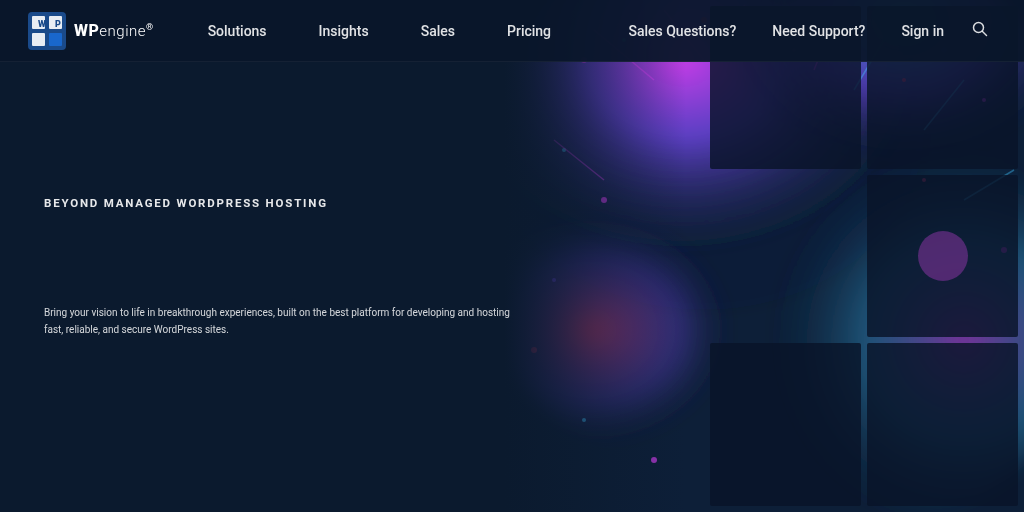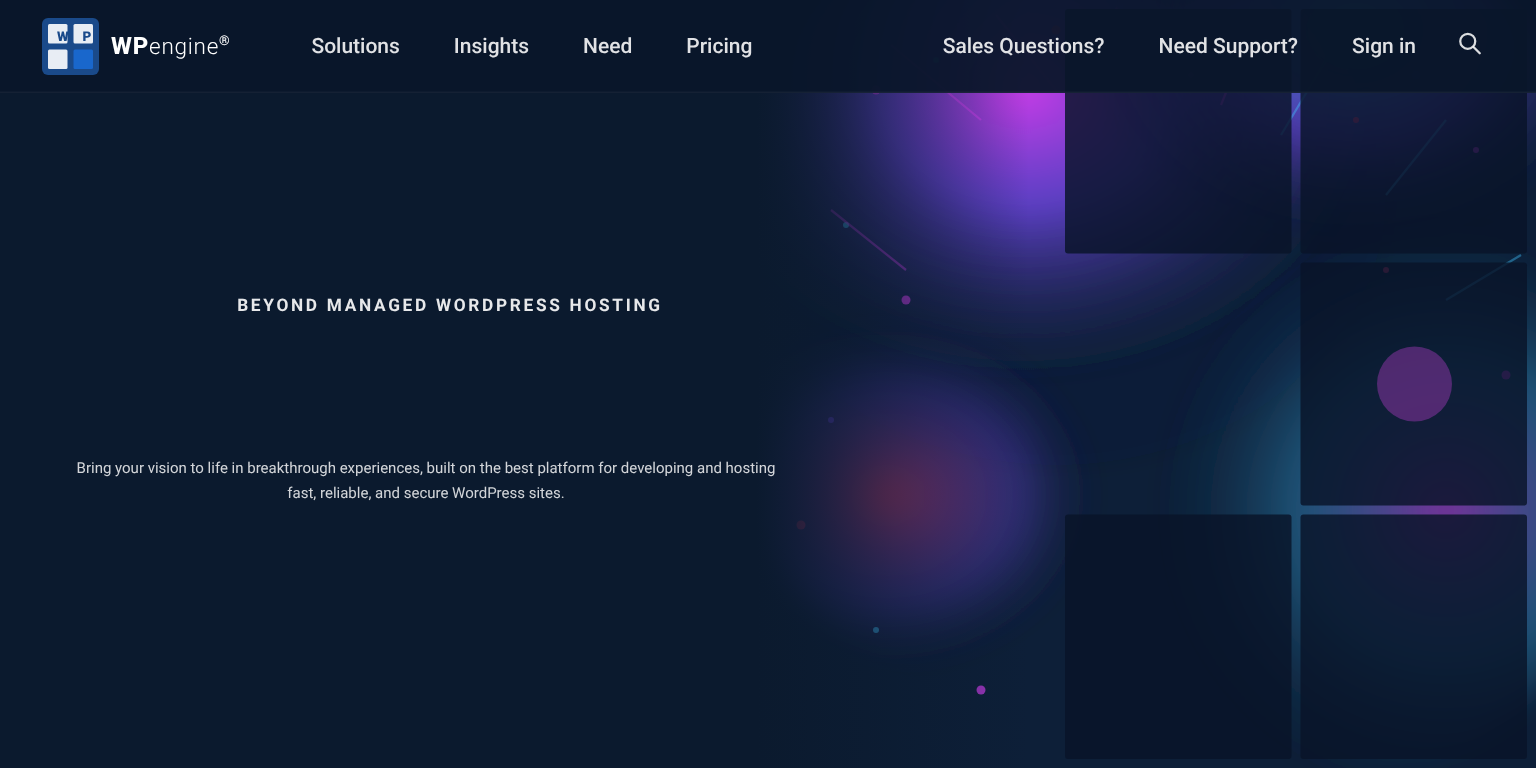--- a/index.html
+++ b/index.html
@@ -98,21 +98,21 @@
     }
 
     .logo-text span {
       font-weight: 300;
       margin-top: 44px;
     }
 
     .nav-links {
       display: flex;
       align-items: flex-start;
-      gap: 0;
+      gap: 16px;
       flex: 1;
     }
 
     .nav-link {
       color: rgba(255,255,255,0.88);
       font-size: 14px;
       font-weight: 500;
       padding: 0 18px;
       cursor: pointer;
       text-decoration: none;
@@ -147,21 +147,20 @@
       position: absolute;
       top: 62px;
       left: 0;
       width: 600px;
       bottom: 0;
       z-index: 5;
       display: flex;
       flex-direction: column;
       justify-content: center;
       padding: 0 44px 40px 44px;
-      text-align: center;
     }
 
     .hero-eyebrow {
       color: rgba(255,255,255,0.9);
       font-size: 11.5px;
       font-weight: 700;
       letter-spacing: 1.8px;
       text-transform: uppercase;
       margin-bottom: 18px;
     }
@@ -299,21 +298,21 @@
         <text x="27" y="15" font-size="9" fill="#1a4a8a" font-weight="900">P</text>
       </svg>
       <span class="logo-text">
         <span style="font-weight:800;">WP</span><span style="font-weight:300;font-size:15px;">engine</span><sup style="font-size:9px;font-weight:400;">®</sup>
       </span>
     </div>
 
     <div class="nav-links">
       <a class="nav-link">Solutions</a>
       <a class="nav-link">Insights</a>
-      <a class="nav-link">Need</a>
+      <a class="nav-link">Sales</a>
       <a class="nav-link">Pricing</a>
     </div>
 
     <div class="nav-right">
       <a class="nav-right-link">Sales Questions?</a>
       <a class="nav-right-link">Need Support?</a>
       <a class="nav-right-link">Sign in</a>
       <span class="search-icon-btn">
         <svg width="16" height="16" viewBox="0 0 16 16" fill="none">
           <circle cx="6.5" cy="6.5" r="5" stroke="rgba(255,255,255,0.85)" stroke-width="1.5"></circle>

